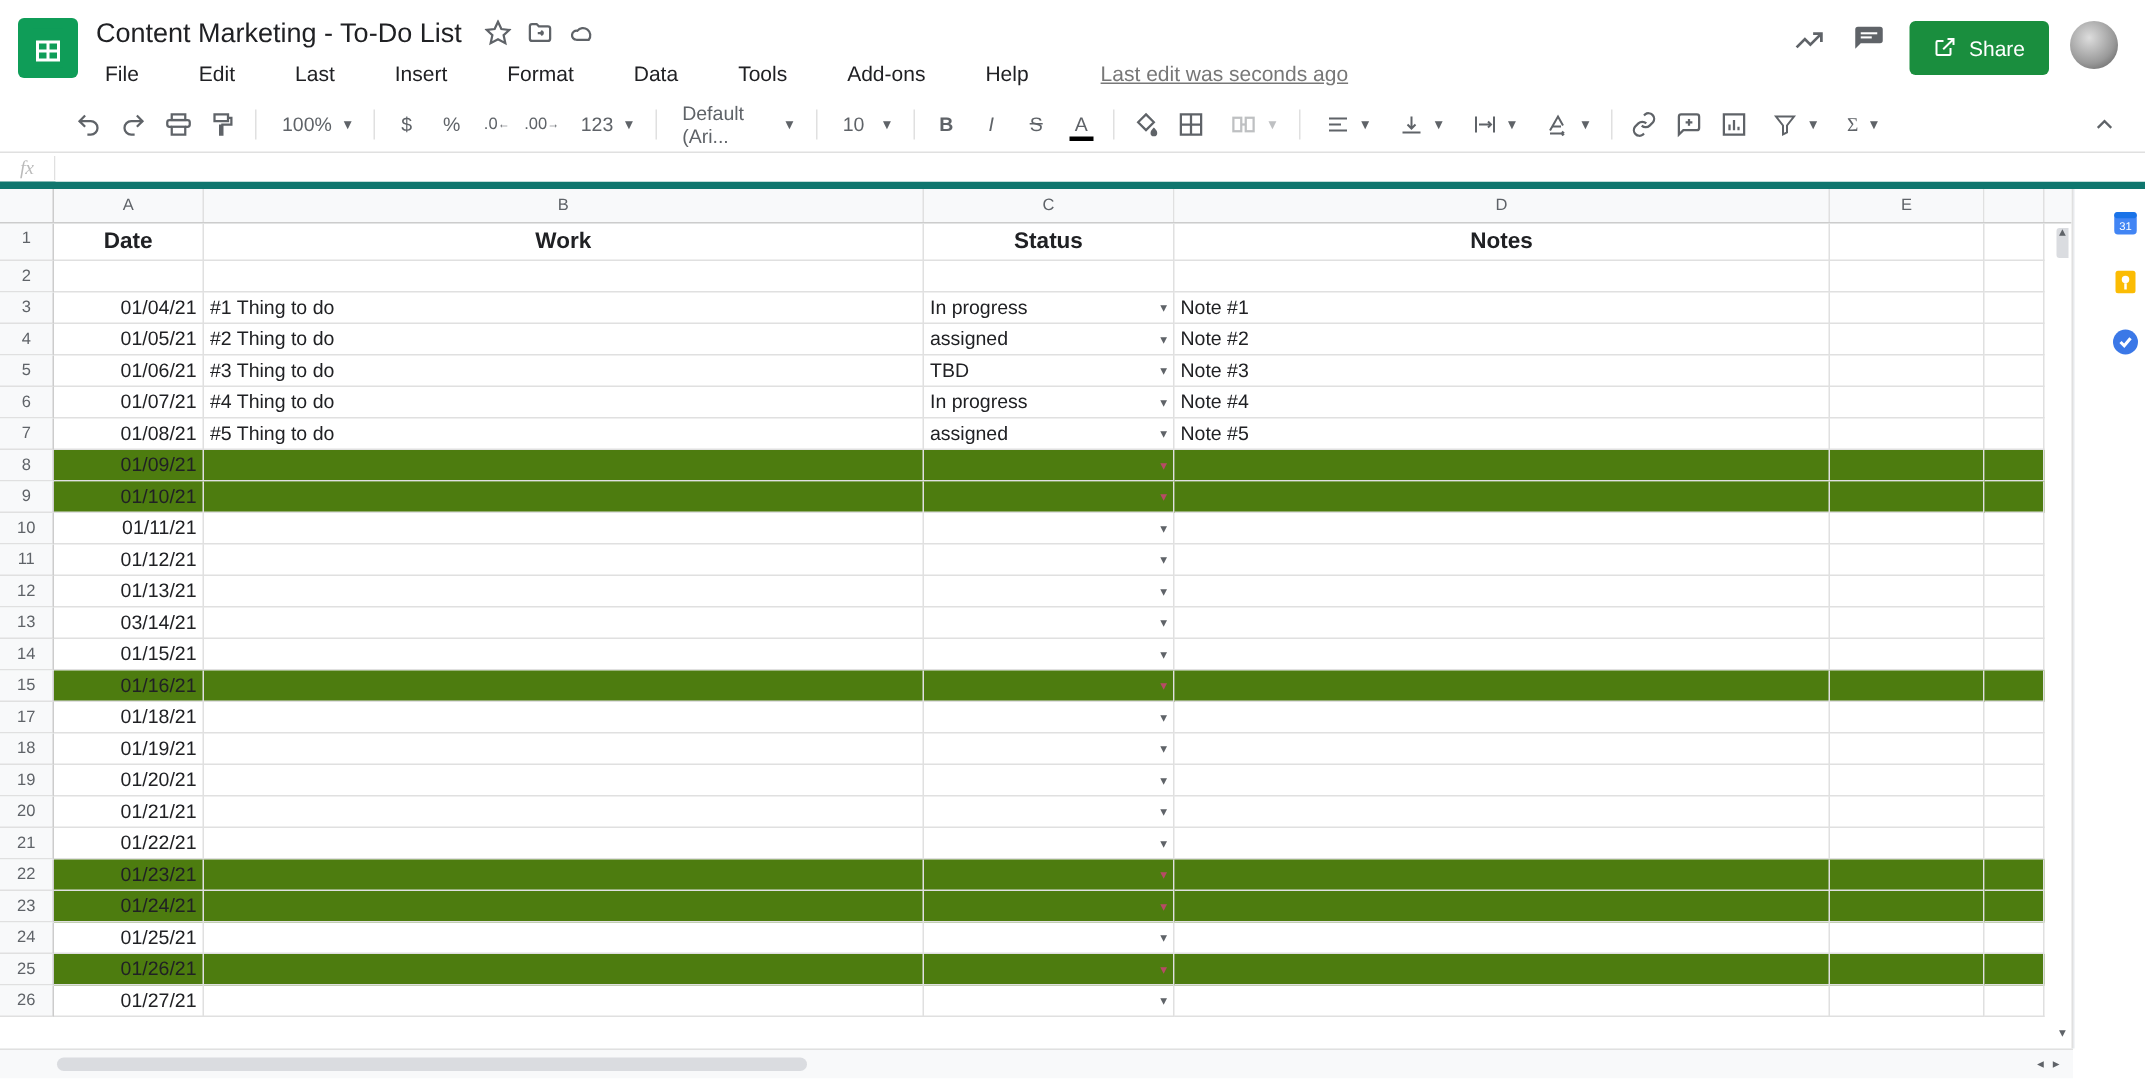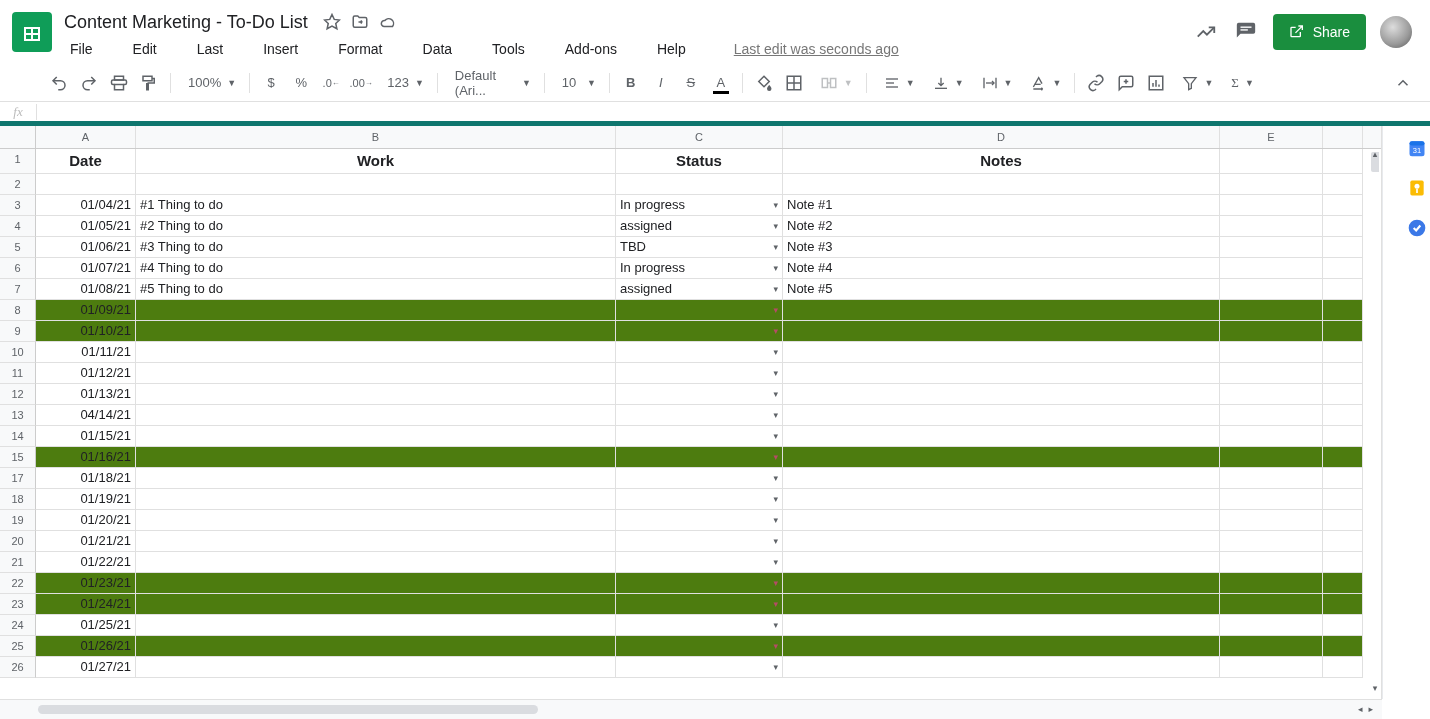--- a/index.html
+++ b/index.html
@@ -9,21 +9,21 @@
   .logo { width:40px; height:40px; margin:4px 4px 0 4px; background:#0f9d58; border-radius:4px; display:flex; align-items:center; justify-content:center;}
   .logo svg { fill:#fff;}
   .title-area { flex:0 0 auto; display:flex; flex-direction:column; margin-left:6px;}
   .title-row { display:flex; align-items:center; height:28px;}
   .doc-title { font-size:18px; color:#202124; padding:2px 6px 2px 2px;}
   .title-icon { width:20px; height:20px; margin-left:8px; color:#5f6368; display:flex; align-items:center; justify-content:center; cursor:pointer;}
   .menubar { display:flex; height:26px; align-items:center;gap:24px;}
   .menubar .menu-item { padding:4px 8px; font-size:14px; color:#202124; cursor:pointer; border-radius:4px;}
   .last-edit { color:#777; text-decoration:underline; margin-left:16px; font-size:14px; cursor:pointer;}
   .header-spacer { flex:1;}
-  .header-right { display:flex; align-items:center; gap:14px; margin-top:6px; margin-right:6px;}
+  .header-right { display:flex; align-items:flex-start; gap:14px; margin-top:6px; margin-right:6px;}
   .hr-icon { width:26px; height:26px; display:flex; align-items:center; justify-content:center; color:#5f6368; cursor:pointer; border-radius:4px;}
   .share-btn { background:#1a8e3e; color:#fff; border-radius:4px; height:36px; padding:0 16px; display:flex; align-items:center; gap:8px; font-size:14px; font-weight:500; cursor:pointer;}
   .avatar { width:32px; height:32px; border-radius:50%; background: radial-gradient(circle at 40% 35%, #ddd 0%, #999 60%, #555 100%); cursor:pointer;}
   
   .toolbar { height:38px; border-bottom:1px solid #e0e0e0; display:flex; align-items:center; padding:0 8px 0 46px; gap:4px; position:relative;}
   .tb-btn { min-width:26px; height:26px; display:flex; align-items:center; justify-content:center; color:#5f6368; cursor:pointer; border-radius:2px; font-size:13px;}
   .tb-sep { width:1px; height:20px; background:#e0e0e0; margin:0 4px;}
   .tb-dd { height:26px; border:1px solid transparent; display:flex; align-items:center; padding:0 4px 0 8px; color:#5f6368; cursor:pointer; font-size:13px; gap:4px;}
   .tb-dd .arrow { font-size:9px; color:#5f6368; margin-left:2px;}
   .tb-dd.wide { width:90px; justify-content:space-between;}
@@ -428,21 +428,21 @@
           <div class="row-h">12</div>
           <div class="cell colA right">01/13/21</div>
           <div class="cell colB"></div>
           <div class="cell colC dd"></div>
           <div class="cell colD"></div>
           <div class="cell colE"></div>
           <div class="cell colF"></div>
         </div>
         <div class="row">
           <div class="row-h">13</div>
-          <div class="cell colA right">04/14/21</div>
+          <div class="cell colA right">03/14/21</div>
           <div class="cell colB"></div>
           <div class="cell colC dd"></div>
           <div class="cell colD"></div>
           <div class="cell colE"></div>
           <div class="cell colF"></div>
         </div>
         <div class="row">
           <div class="row-h">14</div>
           <div class="cell colA right">01/15/21</div>
           <div class="cell colB"></div>

